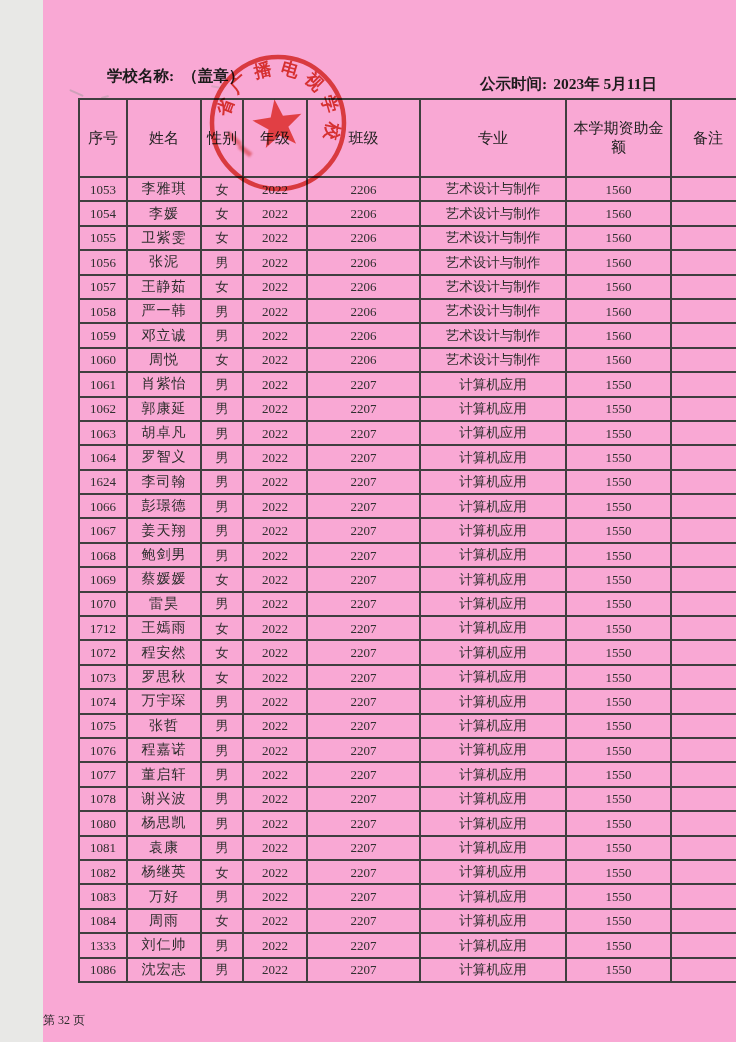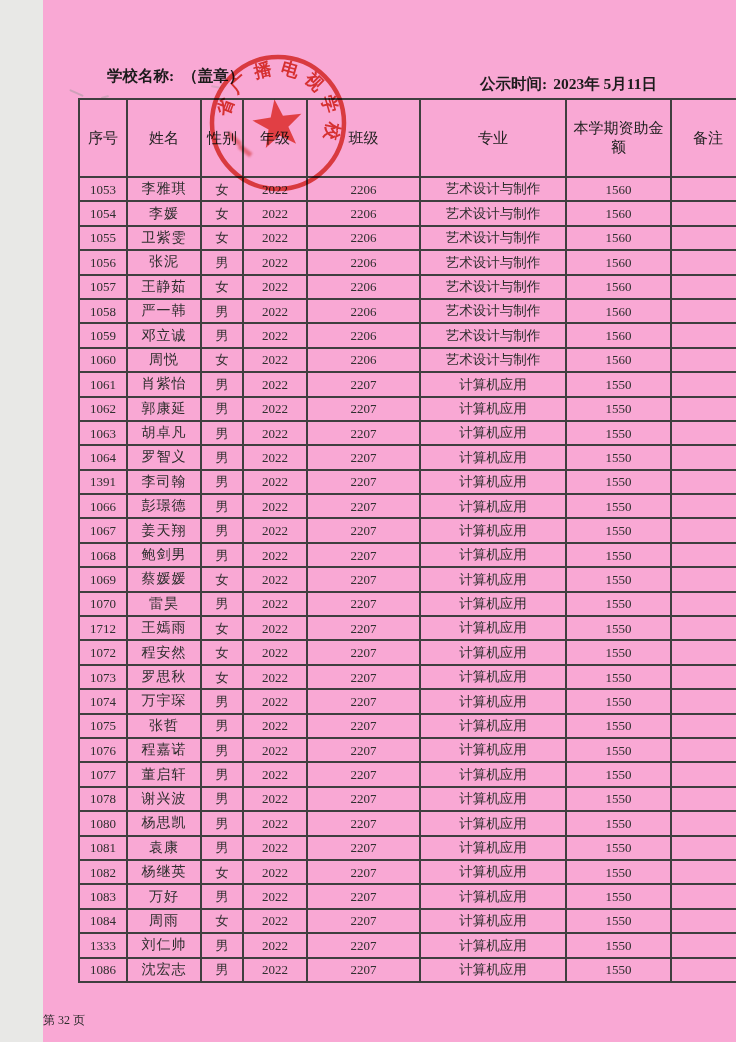--- a/index.html
+++ b/index.html
@@ -204,21 +204,21 @@
           <td class="col0">1064</td>
           <td class="col1">罗智义</td>
           <td class="col2">男</td>
           <td class="col3">2022</td>
           <td class="col4">2207</td>
           <td class="col5">计算机应用</td>
           <td class="col6">1550</td>
           <td class="col7"></td>
         </tr>
         <tr>
-          <td class="col0">1391</td>
+          <td class="col0">1624</td>
           <td class="col1">李司翰</td>
           <td class="col2">男</td>
           <td class="col3">2022</td>
           <td class="col4">2207</td>
           <td class="col5">计算机应用</td>
           <td class="col6">1550</td>
           <td class="col7"></td>
         </tr>
         <tr>
           <td class="col0">1066</td>

